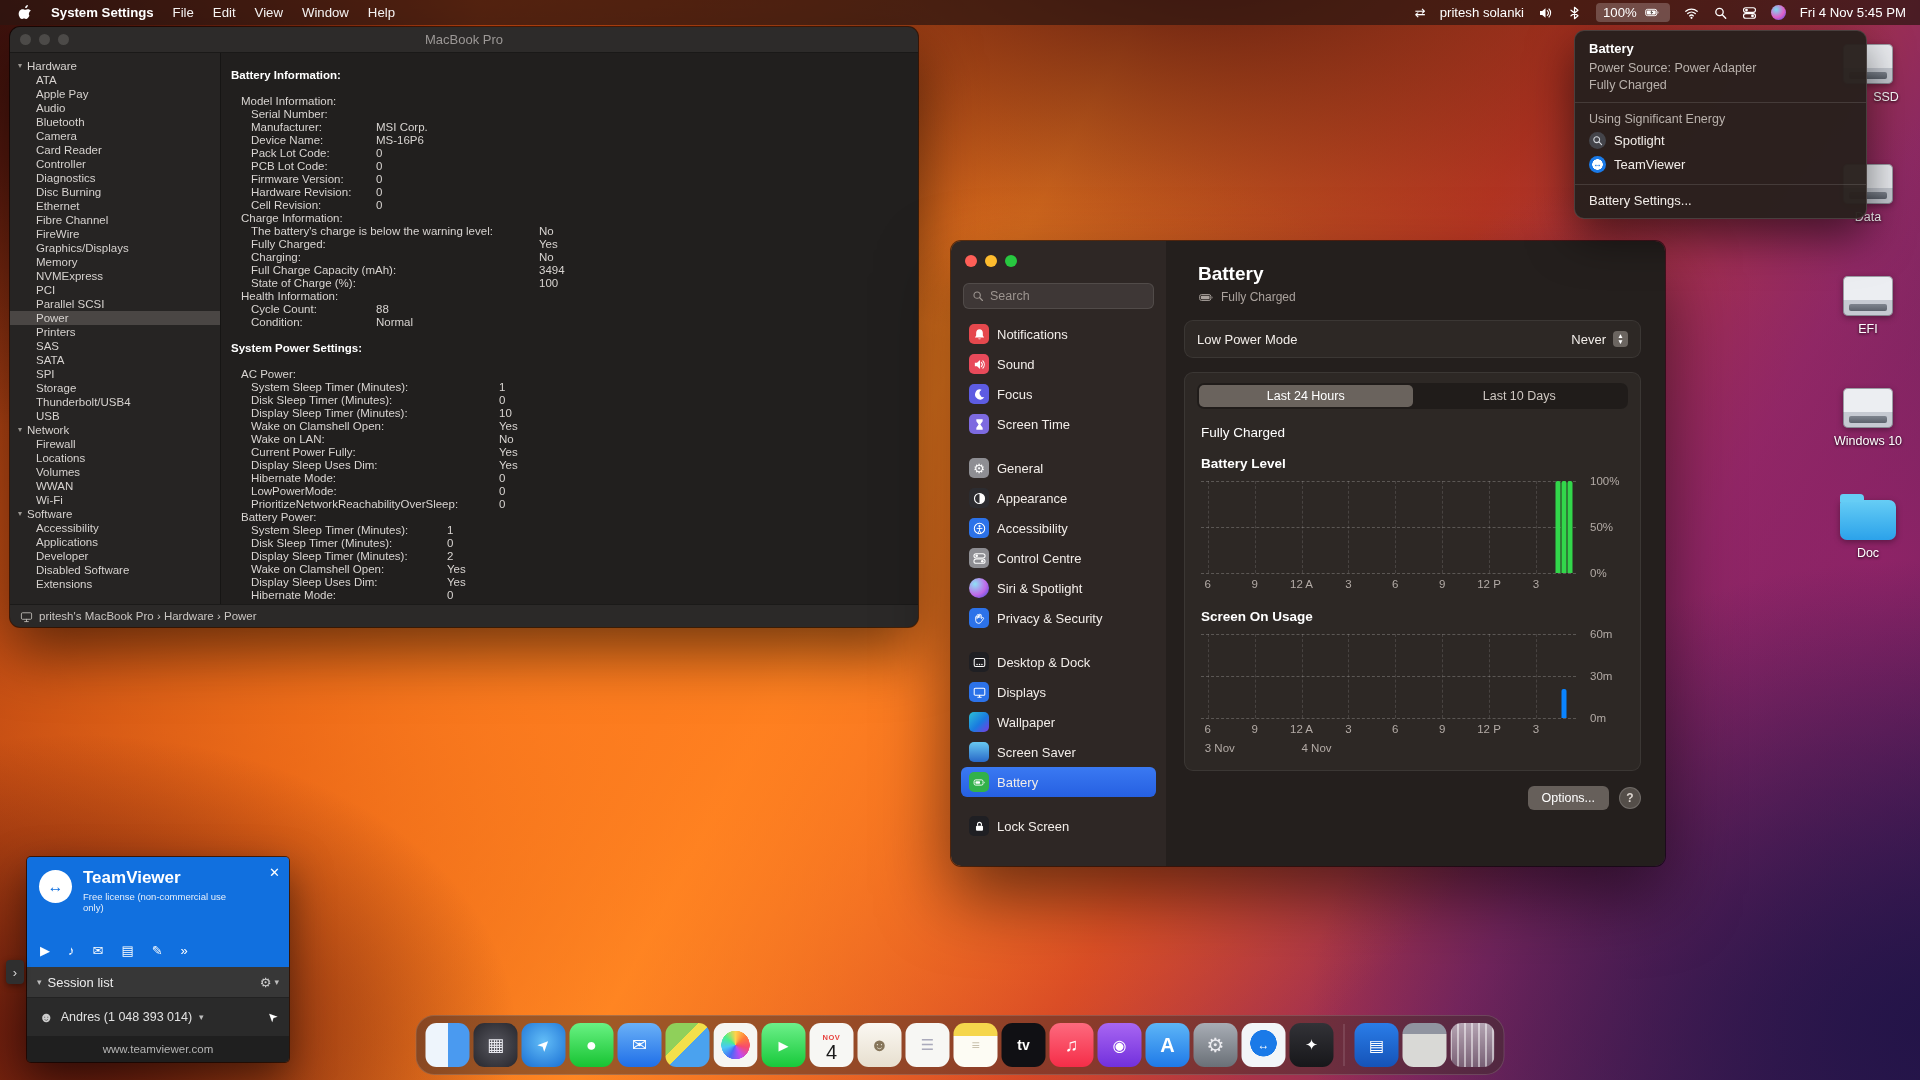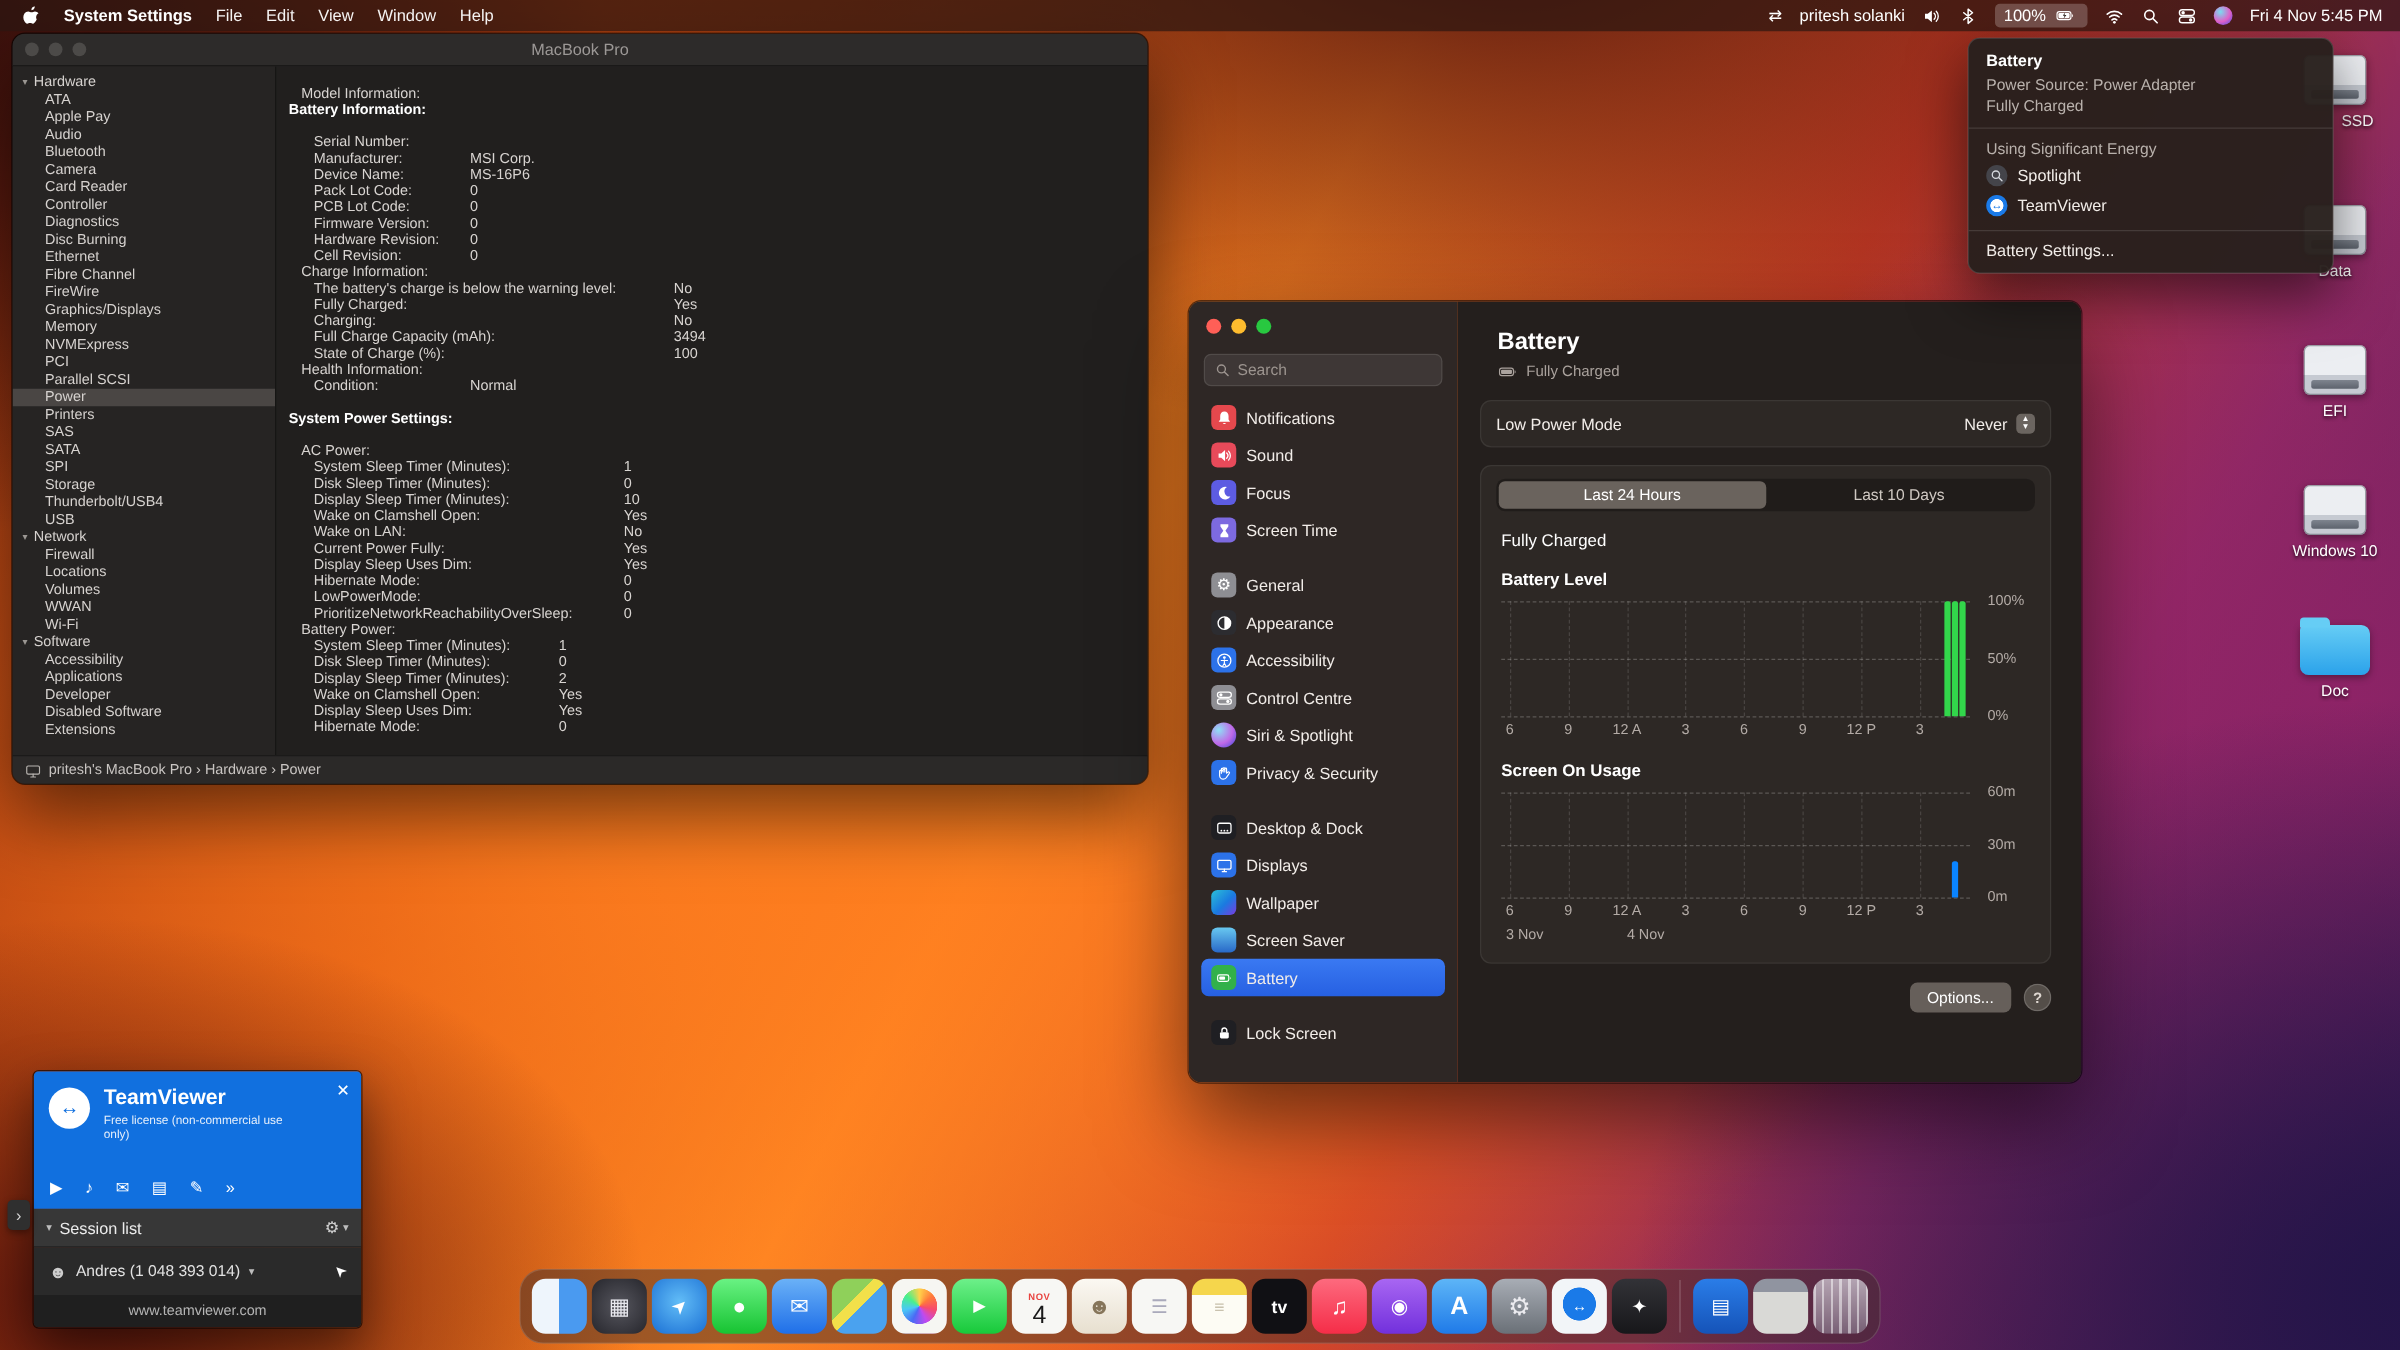--- a/index.html
+++ b/index.html
@@ -343,37 +343,38 @@
           <span class="si-chev">▾</span>
           <span>Software</span>
         </div>
         <div class="si-item">Accessibility</div>
         <div class="si-item">Applications</div>
         <div class="si-item">Developer</div>
         <div class="si-item">Disabled Software</div>
         <div class="si-item">Extensions</div>
       </div>
     <div class="si-content" id="si-content">
+        <div class="si-row si-bold">Battery Information:</div>
         <div class="si-row si-hdr">Model Information:</div>
-        <div class="si-row si-bold">Battery Information:</div>
         <div class="si-row"><span class="si-l">Serial Number:</span><span class="si-v" style="left: 155px;"></span></div>
         <div class="si-row"><span class="si-l">Manufacturer:</span><span class="si-v" style="left: 155px;">MSI Corp.</span></div>
         <div class="si-row"><span class="si-l">Device Name:</span><span class="si-v" style="left: 155px;">MS-16P6</span></div>
         <div class="si-row"><span class="si-l">Pack Lot Code:</span><span class="si-v" style="left: 155px;">0</span></div>
         <div class="si-row"><span class="si-l">PCB Lot Code:</span><span class="si-v" style="left: 155px;">0</span></div>
         <div class="si-row"><span class="si-l">Firmware Version:</span><span class="si-v" style="left: 155px;">0</span></div>
         <div class="si-row"><span class="si-l">Hardware Revision:</span><span class="si-v" style="left: 155px;">0</span></div>
         <div class="si-row"><span class="si-l">Cell Revision:</span><span class="si-v" style="left: 155px;">0</span></div>
         <div class="si-row si-hdr">Charge Information:</div>
         <div class="si-row"><span class="si-l">The battery's charge is below the warning level:</span><span class="si-v" style="left: 318px;">No</span></div>
         <div class="si-row"><span class="si-l">Fully Charged:</span><span class="si-v" style="left: 318px;">Yes</span></div>
         <div class="si-row"><span class="si-l">Charging:</span><span class="si-v" style="left: 318px;">No</span></div>
         <div class="si-row"><span class="si-l">Full Charge Capacity (mAh):</span><span class="si-v" style="left: 318px;">3494</span></div>
         <div class="si-row"><span class="si-l">State of Charge (%):</span><span class="si-v" style="left: 318px;">100</span></div>
         <div class="si-row si-hdr">Health Information:</div>
+        <div class="si-row"><span class="si-l">Cycle Count:</span><span class="si-v" style="left: 155px;">88</span></div>
         <div class="si-row"><span class="si-l">Condition:</span><span class="si-v" style="left: 155px;">Normal</span></div>
         <div class="si-row si-bold si-gap">System Power Settings:</div>
         <div class="si-row si-hdr">AC Power:</div>
         <div class="si-row"><span class="si-l">System Sleep Timer (Minutes):</span><span class="si-v" style="left: 278px;">1</span></div>
         <div class="si-row"><span class="si-l">Disk Sleep Timer (Minutes):</span><span class="si-v" style="left: 278px;">0</span></div>
         <div class="si-row"><span class="si-l">Display Sleep Timer (Minutes):</span><span class="si-v" style="left: 278px;">10</span></div>
         <div class="si-row"><span class="si-l">Wake on Clamshell Open:</span><span class="si-v" style="left: 278px;">Yes</span></div>
         <div class="si-row"><span class="si-l">Wake on LAN:</span><span class="si-v" style="left: 278px;">No</span></div>
         <div class="si-row"><span class="si-l">Current Power Fully:</span><span class="si-v" style="left: 278px;">Yes</span></div>
         <div class="si-row"><span class="si-l">Display Sleep Uses Dim:</span><span class="si-v" style="left: 278px;">Yes</span></div>

